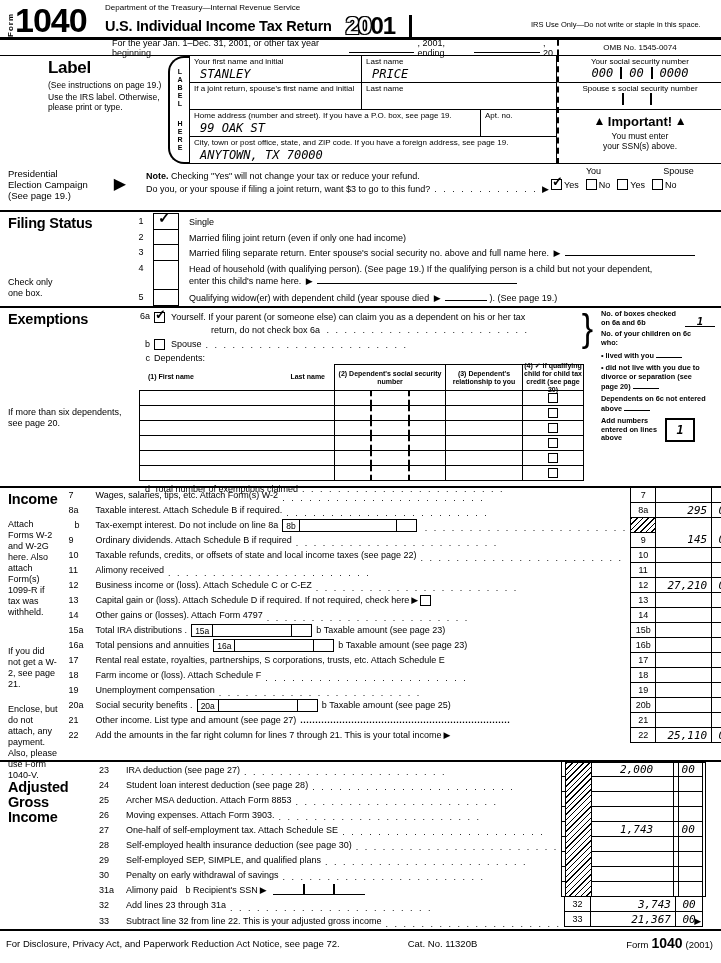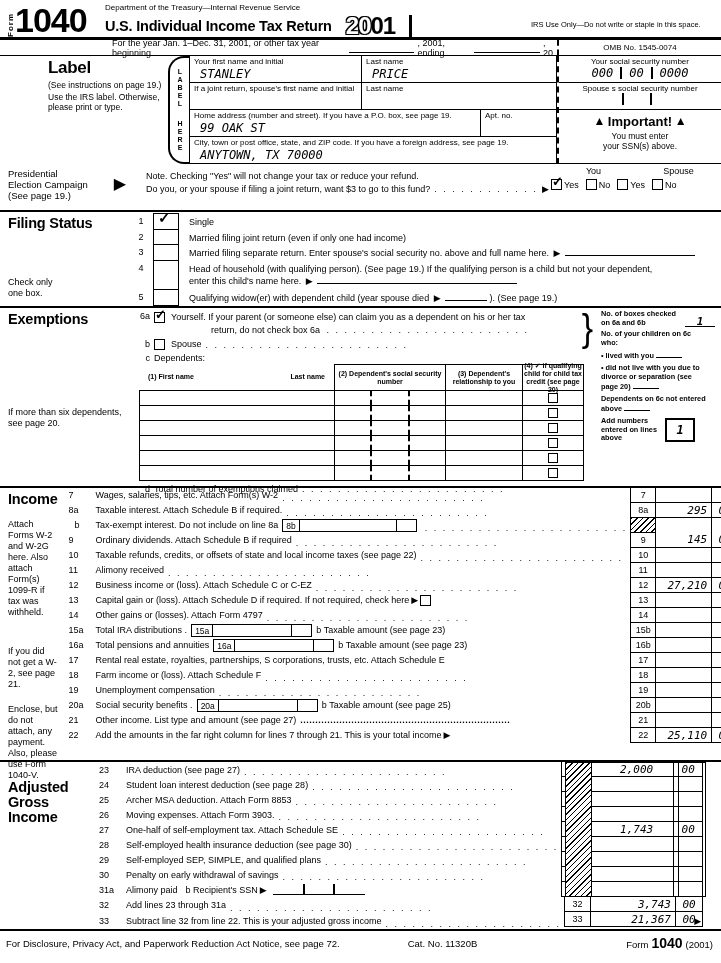--- a/index.html
+++ b/index.html
@@ -147,21 +147,21 @@
 .agr-row .am { width:86px; } 
 .ssnblank { display:inline-block; width:92px; border-bottom:1.4px solid #000; height:11px; margin-left:4px; position:relative; }
 .ssnblank i { position:absolute; top:0; height:10px; border-left:2px dashed #000; } 
 .ssnblank i.p1 { left:30px; } .ssnblank i.p2 { left:60px; }
 
 
 .footer { display:flex; align-items:center; padding:4px 8px 0 6px; font-size:9.5px; }
 .footer .cat { margin-left:68px; }
 .footer .right { margin-left:auto; display:flex; align-items:baseline; }
 .footer .f1040 { font-size:14px; font-weight:900; margin:0 3px; }
-.bold { font-weight:normal; }
+.bold { font-weight:bold; }
 </style>
 </head>
 <body>
 
 <div class="page">
 
   <div class="hdr">
     <div class="hdr-form">
       <span class="fw">Form</span>
       <span class="fn">1040</span>

